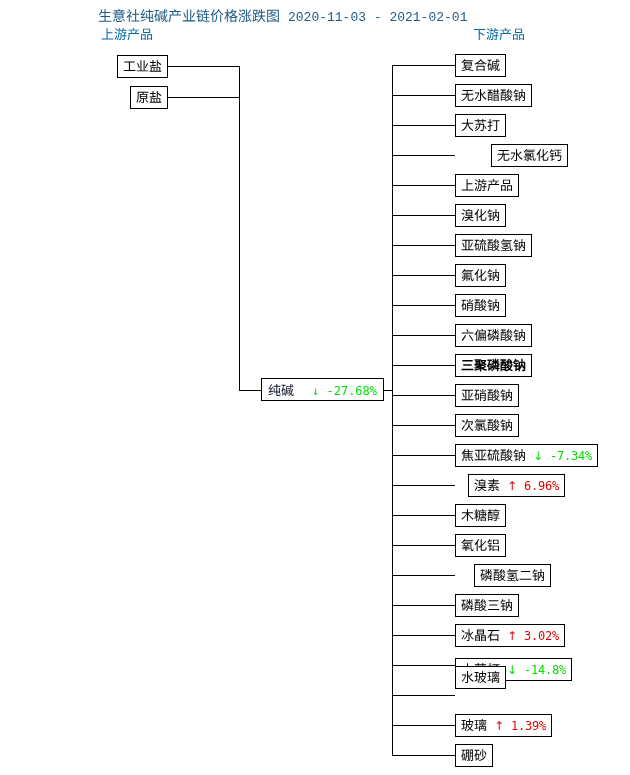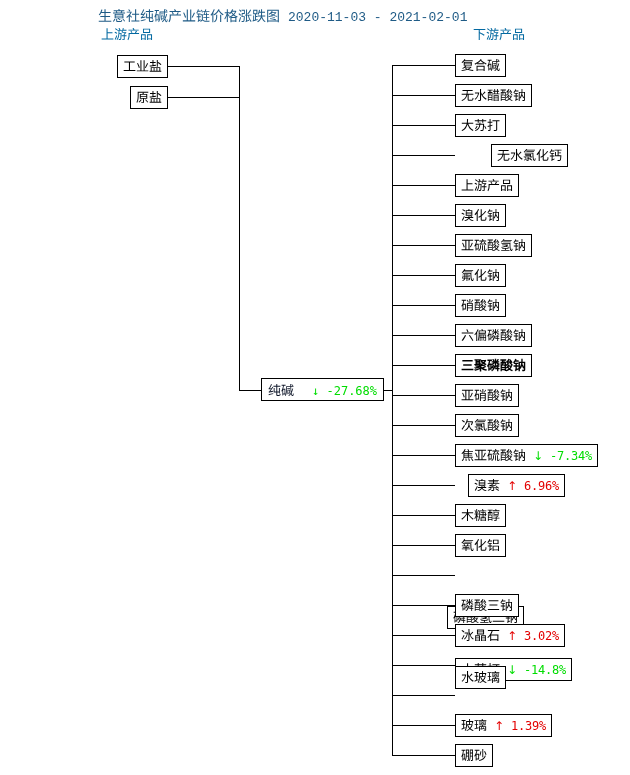--- a/index.html
+++ b/index.html
@@ -170,20 +170,20 @@
     <div class="node" style="left: 455px; top: 263.5px;"><span class="nm">氟化钠</span></div>
     <div class="node" style="left: 455px; top: 293.5px;"><span class="nm">硝酸钠</span></div>
     <div class="node" style="left: 455px; top: 323.5px;"><span class="nm">六偏磷酸钠</span></div>
     <div class="node" style="left: 455px; top: 353.5px; font-weight: bold;"><span class="nm">三聚磷酸钠</span></div>
     <div class="node" style="left: 455px; top: 383.5px;"><span class="nm">亚硝酸钠</span></div>
     <div class="node" style="left: 455px; top: 413.5px;"><span class="nm">次氯酸钠</span></div>
     <div class="node" style="left: 455px; top: 443.5px;"><span class="nm">焦亚硫酸钠</span><span class="pct down"><span class="arrow">↓</span> -7.34%</span></div>
     <div class="node" style="left: 455px; top: 473.5px; margin-left: 13px;"><span class="nm">溴素</span><span class="pct up"><span class="arrow">↑</span> 6.96%</span></div>
     <div class="node" style="left: 455px; top: 503.5px;"><span class="nm">木糖醇</span></div>
     <div class="node" style="left: 455px; top: 533.5px;"><span class="nm">氧化铝</span></div>
-    <div class="node" style="left: 447px; top: 563.5px; margin-top: 42px;"><span class="nm">磷酸氢二钠</span></div>
+    <div class="node" style="left: 474px; top: 563.5px;"><span class="nm">磷酸氢二钠</span></div>
     <div class="node" style="left: 455px; top: 593.5px;"><span class="nm">磷酸三钠</span></div>
     <div class="node" style="left: 455px; top: 623.5px;"><span class="nm">冰晶石</span><span class="pct up"><span class="arrow">↑</span> 3.02%</span></div>
     <div class="node" style="left: 455px; top: 658px;"><span class="nm">小苏打</span><span class="pct down"><span class="arrow">↓</span> -14.8%</span></div>
     <div class="node" style="left: 455px; top: 666px;"><span class="nm">水玻璃</span></div>
     <div class="node" style="left: 455px; top: 713.5px;"><span class="nm">玻璃</span><span class="pct up"><span class="arrow">↑</span> 1.39%</span></div>
     <div class="node" style="left: 455px; top: 743.5px;"><span class="nm">硼砂</span></div>
   </div>
 
 </body></html>

